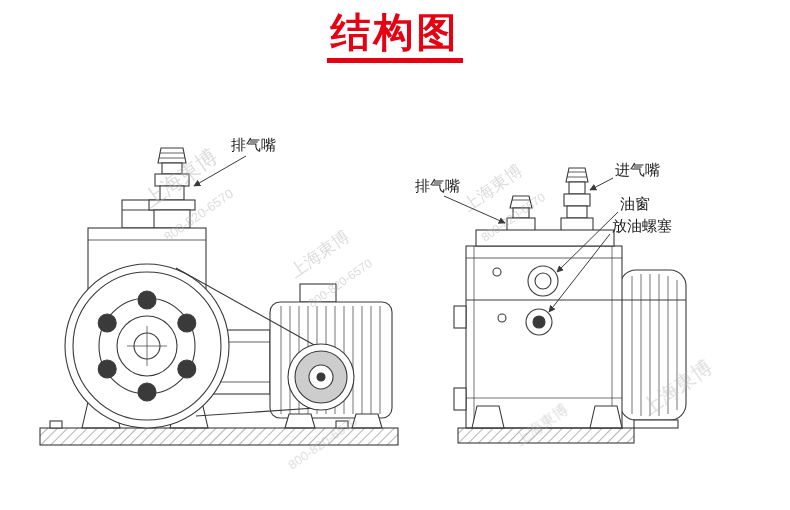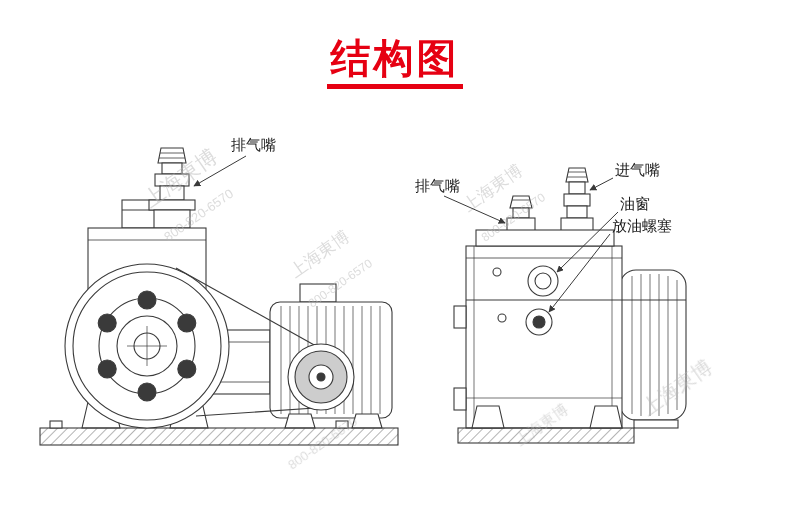--- a/index.html
+++ b/index.html
@@ -12,21 +12,20 @@
   }
   .stage { position: absolute; inset: 0; }
   .title-wrap {
     position: absolute; top: 10px; left: 0; width: 100%;
     display: flex; flex-direction: column; align-items: center;
     z-index: 5;
   }
   .title {
     font-size: 40px; font-weight: bold; letter-spacing: 3px;
     line-height: 1.1;
-    margin-top: 26px;
   }
   .title-underline { width: 136px; height: 5px; margin-top: 4px; }
   svg.diagram { position: absolute; top: 0; left: 0; }
   svg text { font-family: "Liberation Sans", sans-serif; }
 </style>
 </head>
 <body>
 
 <div class="stage">
 

